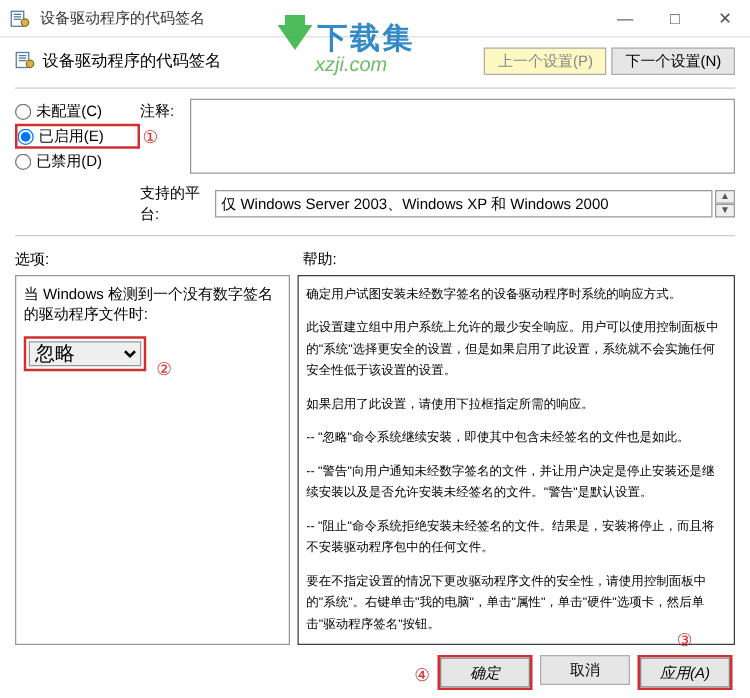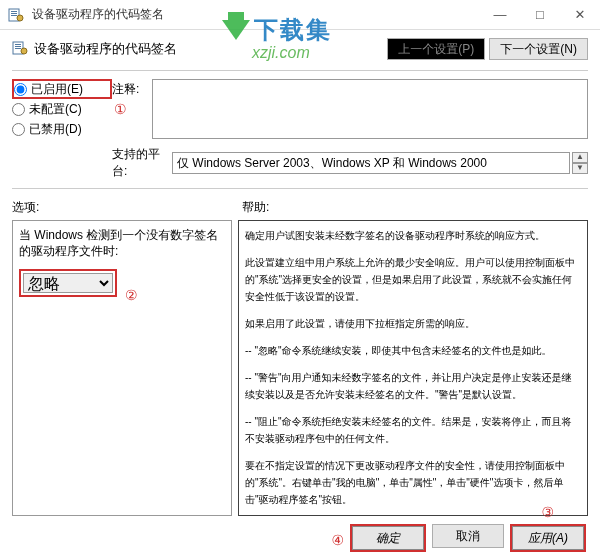--- a/index.html
+++ b/index.html
@@ -7,21 +7,21 @@
 .titlebar { height: 30px; display: flex; align-items: center; border-bottom: 1px solid #ddd; }
 .titlebar .icon { width: 16px; height: 16px; margin: 0 8px; display: inline-block; }
 .titlebar .title { flex: 1; font-size: 12px; color: #333; }
 .winctrls { display: flex; }
 .winbtn { width: 40px; height: 30px; display: flex; align-items: center; justify-content: center; color: #555; font-size: 13px; }
 .body { padding: 8px 12px 0 12px; }
 .toprow { display: flex; align-items: center; margin-bottom: 10px; }
 .titlelabel { font-size: 13px; flex: 1; }
 .topbtns { display: flex; gap: 4px; }
 .btn { border: 1px solid #adadad; background: #e6e6e6; padding: 2px 10px; font-size: 12px; height: 22px; line-height: 16px; }
-.btn:disabled { color: #888; background: #000000; }
+.btn:disabled { color: #888; background: #fef9c3; }
 .divider { border: none; border-top: 1px solid #ccc; margin: 2px 0 8px 0; }
 
 .config-row { display: flex; margin-bottom: 4px; }
 .left-col { width: 100px; }
 .radio-row { display: flex; align-items: center; height: 20px; }
 .radio-row input { margin-right: 4px; }
 .redbox { border: 2px solid #d03030; padding: 1px 4px 1px 0; }
 .marker { color: #d03030; font-size: 14px; position: absolute; font-weight: normal; }
 .comment-area { flex: 1; }
 .comment-box { width: 100%; height: 60px; border: 1px solid #999; background: #fff; resize: none; font-size: 12px; padding: 2px; }
@@ -94,27 +94,27 @@
     <span class="titlelabel">设备驱动程序的代码签名</span>
     <div class="topbtns">
       <button class="btn" disabled="">上一个设置(P)</button>
       <button class="btn">下一个设置(N)</button>
     </div>
   </div>
   <hr class="divider">
 
   <div class="config-row">
     <div class="left-col" style="position:relative;">
+      <div class="radio-row">
+        <input type="radio" name="cfg" style="">
+        <span>未配置(C)</span>
+      </div>
       <div class="radio-row redbox" style="position:relative;">
         <input type="radio" name="cfg" checked="" style="">
         <span>已启用(E)</span>
-      </div>
-      <div class="radio-row">
-        <input type="radio" name="cfg" style="">
-        <span>未配置(C)</span>
       </div>
       <span class="marker" style="top:22px; left:102px;">①</span>
       <div class="radio-row">
         <input type="radio" name="cfg" style="">
         <span>已禁用(D)</span>
       </div>
     </div>
     <div style="width:40px; padding-top:2px;">
       <span>注释:</span>
     </div>

